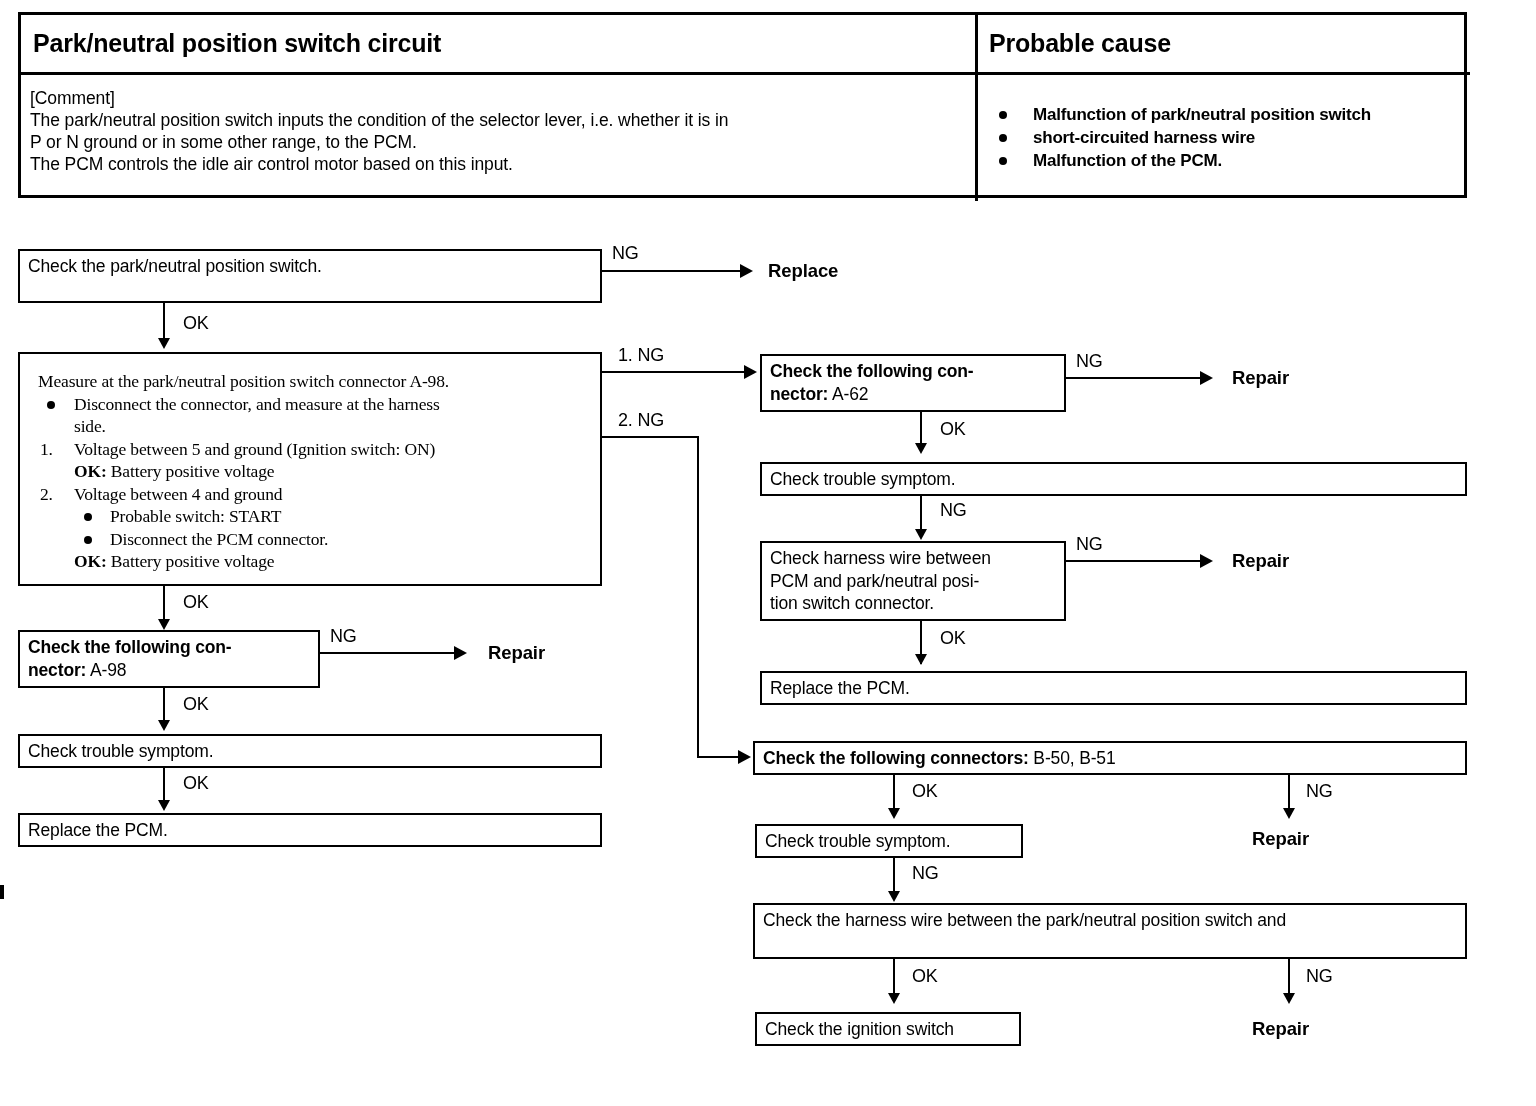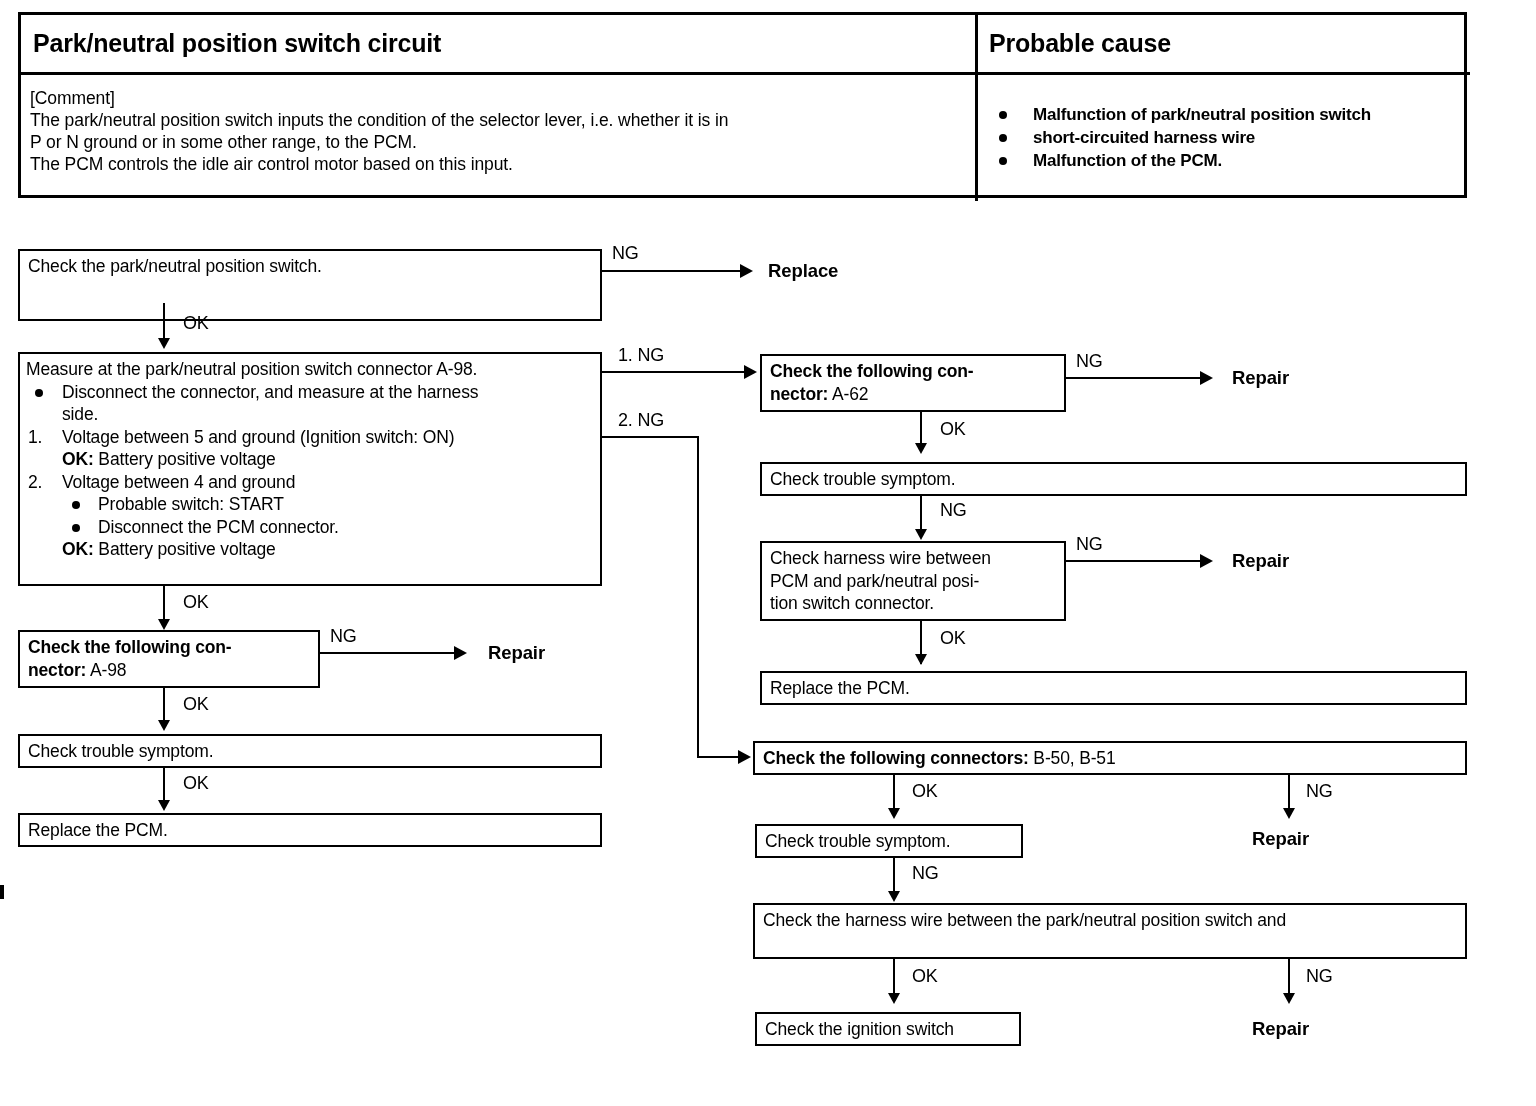--- a/index.html
+++ b/index.html
@@ -119,21 +119,21 @@
   }
   .arrow-right{
     position:absolute;
     width:0;height:0;
     border-top:7px solid transparent;
     border-bottom:7px solid transparent;
     border-left:13px solid #000;
   }
 
   
-  .mlist{ margin:0; padding:0; list-style:none; }
+  .mlist{ margin:12px; padding:0; list-style:none;font-family:Liberation Serif, serif; }
   .mrow{ position:relative; padding-left:36px; }
   .mrow .mk{ position:absolute; left:2px; top:0; font-weight:normal; }
   .mrow .dot{
     position:absolute; left:9px; top:8px;
     width:8px;height:8px;border-radius:50%;background:#000;
   }
   .mrow2{ position:relative; padding-left:72px; }
   .mrow2 .dot{
     position:absolute; left:46px; top:8px;
     width:8px;height:8px;border-radius:50%;background:#000;
@@ -176,21 +176,21 @@
         <span class="bullet"></span>
         <span class="ctext l2">short-circuited harness wire</span>
       </div>
       <div class="cause-item">
         <span class="bullet"></span>
         <span class="ctext">Malfunction of  the PCM.</span>
       </div>
     </div>
   </div>
 
-  <div class="box" style="left:18px; top:249px; width:584px; height:72px;">
+  <div class="box" style="left:18px; top:249px; width:584px; height:54px;">
     <span>Check the park/neutral position switch.</span>
   </div>
 
   <div class="hline" style="left:602px; top:270px; width:138px;"></div>
   <div class="arrow-right" style="left:740px; top:264px;"></div>
   <div class="edgelabel" style="left:612px; top:243px;">NG</div>
   <div class="termlabel" style="left:768px; top:260px;">Replace</div>
 
   <div class="vline" style="left:163px; top:303px; height:44px;"></div>
   <div class="arrow-down" style="left:158px; top:338px;"></div>

